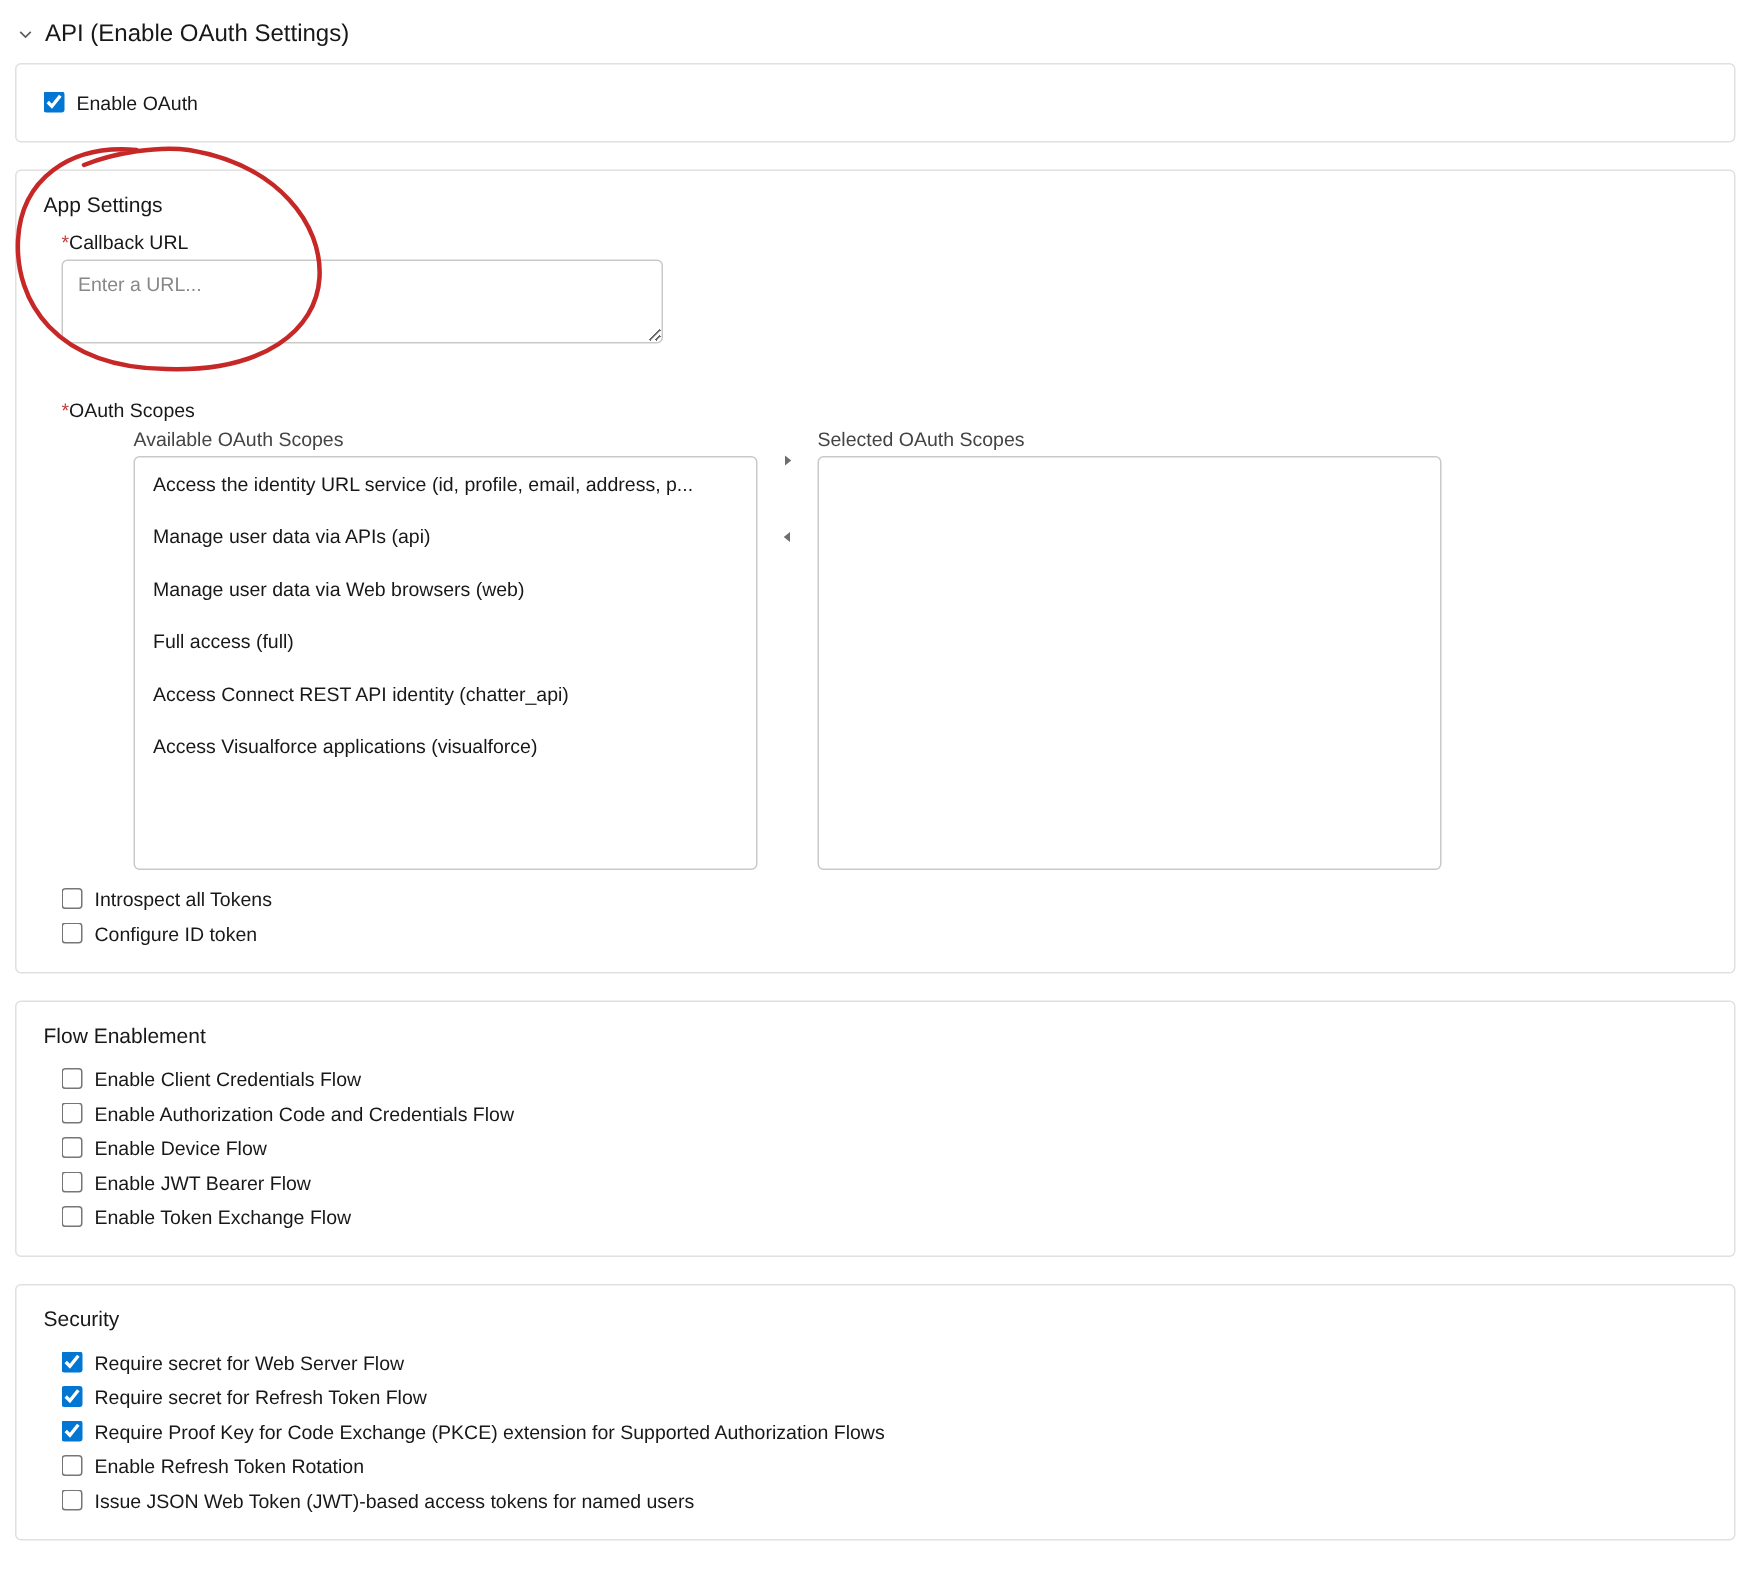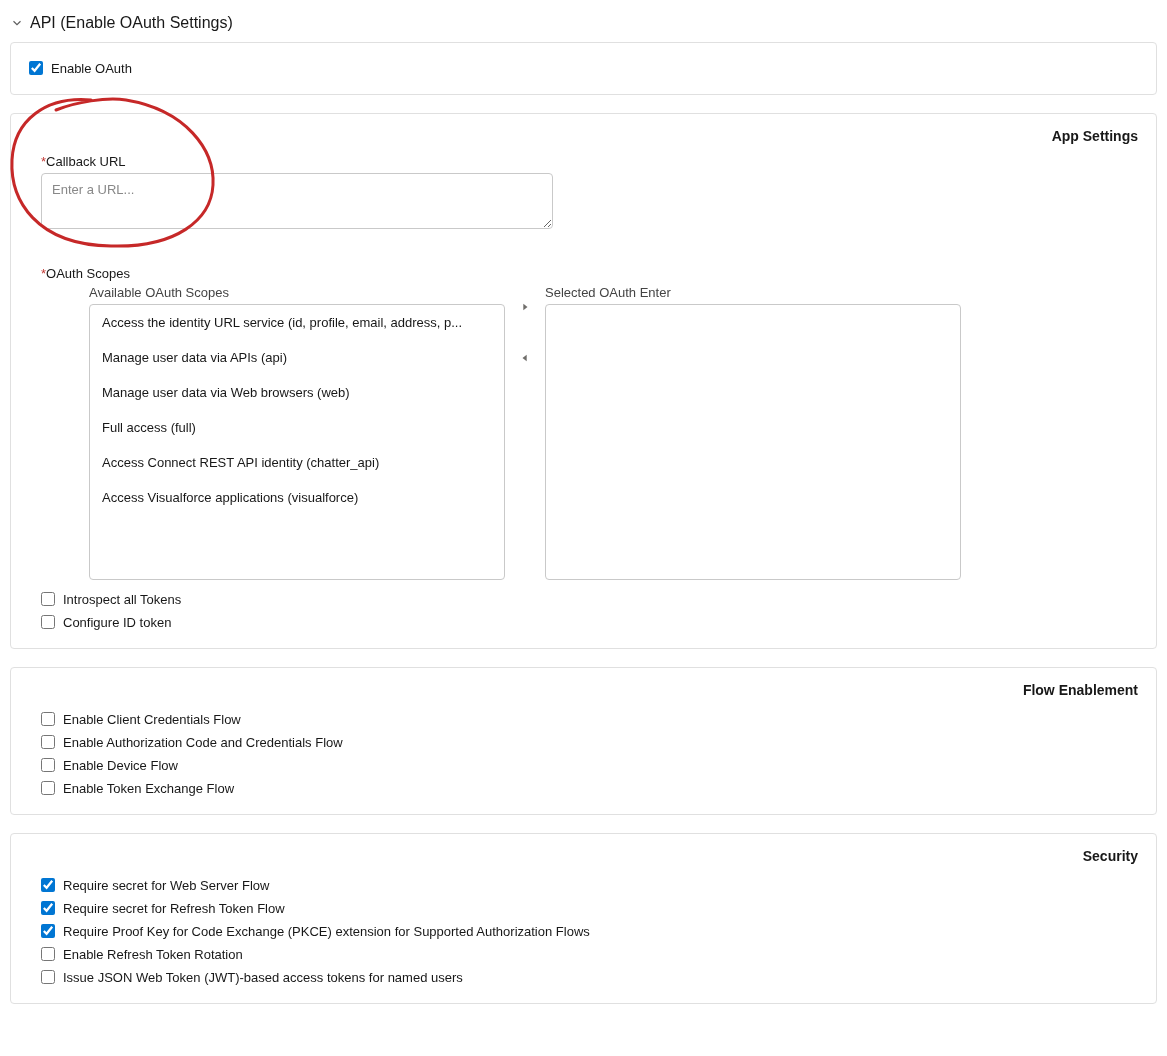--- a/index.html
+++ b/index.html
@@ -29,31 +29,30 @@
   .card {
     border: 1px solid #e0e0e0;
     border-radius: 4px;
     padding: 14px 18px 14px 18px;
     margin-bottom: 18px;
     background: #fff;
   }
   .card.small-pad { padding: 14px 18px; }
   .subsection-title {
     font-size: 14px;
-    font-weight: 700;
+    font-weight: 400;
     margin-bottom: 10px;
-    text-align: right;
   }
   .field-label {
     font-size: 13px;
     margin-bottom: 4px;
   }
   .req { color: #c23934; }
   textarea.url-input {
-    width: 512px;
+    width: 401px;
     height: 56px;
     padding: 8px 10px;
     border: 1px solid #c9c9c9;
     border-radius: 4px;
     font-family: inherit;
     font-size: 13px;
     resize: both;
   }
   textarea.url-input::placeholder { color: #888; }
   .scopes-row {
@@ -177,21 +176,21 @@
                 <polygon points="8,4 18,12 8,20"></polygon>
               </svg>
           </div>
           <div class="arrow-btn">
             <svg width="10" height="10" viewBox="0 0 24 24" fill="#706e6b">
                 <polygon points="16,4 6,12 16,20"></polygon>
               </svg>
           </div>
         </div>
         <div class="scope-col">
-          <div class="scope-label">Selected OAuth Enter</div>
+          <div class="scope-label">Selected OAuth Scopes</div>
           <div class="listbox selected" id="selected-list"></div>
         </div>
       </div>
 
       <div class="check-row">
         <input type="checkbox" style="">
         <span class="check-label">Introspect all Tokens</span>
       </div>
       <div class="check-row">
         <input type="checkbox" style="">
@@ -210,20 +209,24 @@
         <div class="check-row">
           <input type="checkbox" style="">
           <span class="check-label">Enable Authorization Code and Credentials Flow</span>
         </div>
         <div class="check-row">
           <input type="checkbox" style="">
           <span class="check-label">Enable Device Flow</span>
         </div>
         <div class="check-row">
           <input type="checkbox" style="">
+          <span class="check-label">Enable JWT Bearer Flow</span>
+        </div>
+        <div class="check-row">
+          <input type="checkbox" style="">
           <span class="check-label">Enable Token Exchange Flow</span>
         </div>
       </div>
   </div>
 
   <div class="card">
     <div class="subsection-title">Security</div>
     <div class="indent" id="security-list">
         <div class="check-row">
           <input type="checkbox" checked="" style="">

